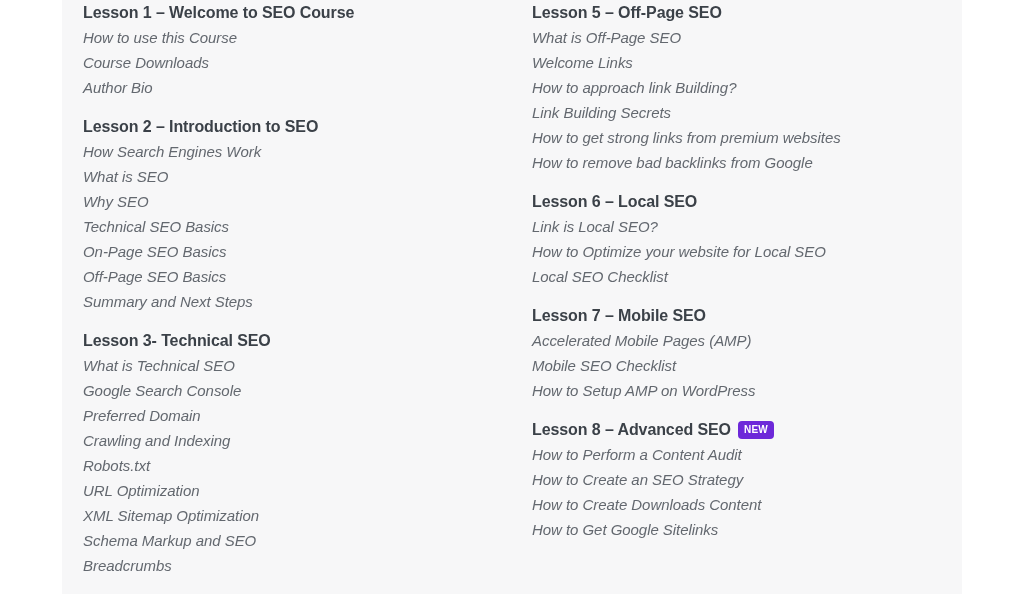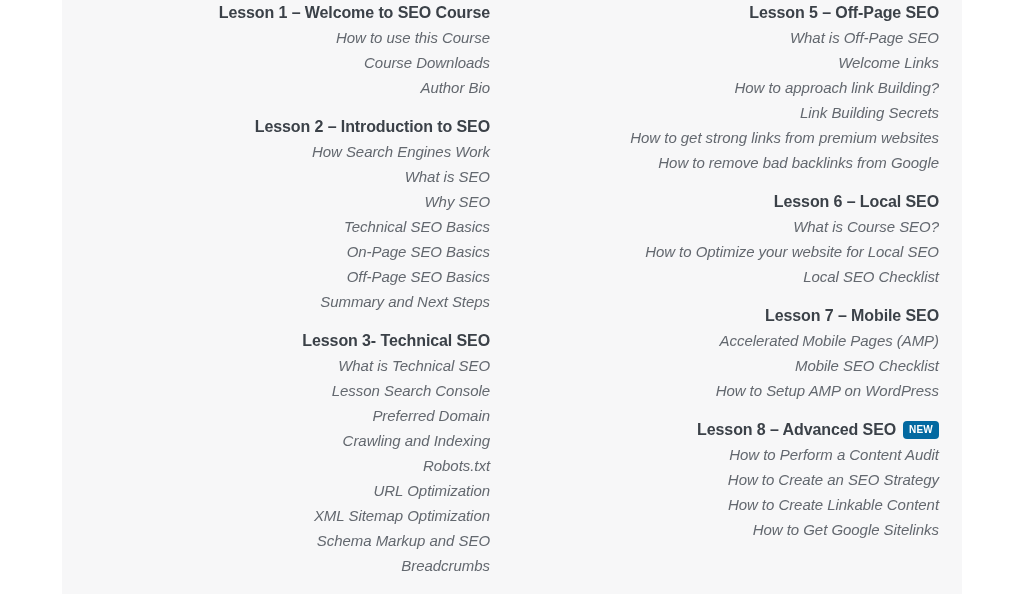--- a/index.html
+++ b/index.html
@@ -18,21 +18,20 @@
 
   #curriculum-panel {
     position: absolute;
     left: 62px;
     top: 0;
     width: 900px;
     height: 594px;
     background: #f7f7f8;
     overflow: hidden;
     box-sizing: border-box;
-    text-align: right;
   }
 
   #columns {
     position: absolute;
     left: 0;
     top: 0;
     width: 900px;
     height: 594px;
     display: flex;
     flex-direction: row;
@@ -79,21 +78,21 @@
     white-space: nowrap;
     cursor: pointer;
   }
 
   .new-badge {
     display: inline-block;
     vertical-align: middle;
     position: relative;
     top: -1px;
     margin-left: 7px;
-    background: #0369a1;
+    background: #6d28d9;
     color: #ffffff;
     font-size: 10px;
     font-weight: bold;
     line-height: 1;
     letter-spacing: 0.2px;
     padding: 4px 6px 4px 6px;
     border-radius: 4px;
     text-transform: uppercase;
   }
 </style>
@@ -120,21 +119,21 @@
             <li class="topic-item">Technical SEO Basics</li>
             <li class="topic-item">On-Page SEO Basics</li>
             <li class="topic-item">Off-Page SEO Basics</li>
             <li class="topic-item">Summary and Next Steps</li>
           </ul>
         </div>
         <div class="lesson-block">
           <div class="lesson-heading"><span>Lesson 3- Technical SEO</span></div>
           <ul class="lesson-topics">
             <li class="topic-item">What is Technical SEO</li>
-            <li class="topic-item">Lesson Search Console</li>
+            <li class="topic-item">Google Search Console</li>
             <li class="topic-item">Preferred Domain</li>
             <li class="topic-item">Crawling and Indexing</li>
             <li class="topic-item">Robots.txt</li>
             <li class="topic-item">URL Optimization</li>
             <li class="topic-item">XML Sitemap Optimization</li>
             <li class="topic-item">Schema Markup and SEO</li>
             <li class="topic-item">Breadcrumbs</li>
           </ul>
         </div>
       </div>
@@ -146,37 +145,37 @@
             <li class="topic-item">Welcome Links</li>
             <li class="topic-item">How to approach link Building?</li>
             <li class="topic-item">Link Building Secrets</li>
             <li class="topic-item">How to get strong links from premium websites</li>
             <li class="topic-item">How to remove bad backlinks from Google</li>
           </ul>
         </div>
         <div class="lesson-block">
           <div class="lesson-heading"><span>Lesson 6 – Local SEO</span></div>
           <ul class="lesson-topics">
-            <li class="topic-item">What is Course SEO?</li>
+            <li class="topic-item">Link is Local SEO?</li>
             <li class="topic-item">How to Optimize your website for Local SEO</li>
             <li class="topic-item">Local SEO Checklist</li>
           </ul>
         </div>
         <div class="lesson-block">
           <div class="lesson-heading"><span>Lesson 7 – Mobile SEO</span></div>
           <ul class="lesson-topics">
             <li class="topic-item">Accelerated Mobile Pages (AMP)</li>
             <li class="topic-item">Mobile SEO Checklist</li>
             <li class="topic-item">How to Setup AMP on WordPress</li>
           </ul>
         </div>
         <div class="lesson-block">
           <div class="lesson-heading"><span>Lesson 8 – Advanced SEO</span><span class="new-badge">NEW</span></div>
           <ul class="lesson-topics">
             <li class="topic-item">How to Perform a Content Audit</li>
             <li class="topic-item">How to Create an SEO Strategy</li>
-            <li class="topic-item">How to Create Linkable Content</li>
+            <li class="topic-item">How to Create Downloads Content</li>
             <li class="topic-item">How to Get Google Sitelinks</li>
           </ul>
         </div>
       </div>
     </div>
 </div>
 
 </body></html>

